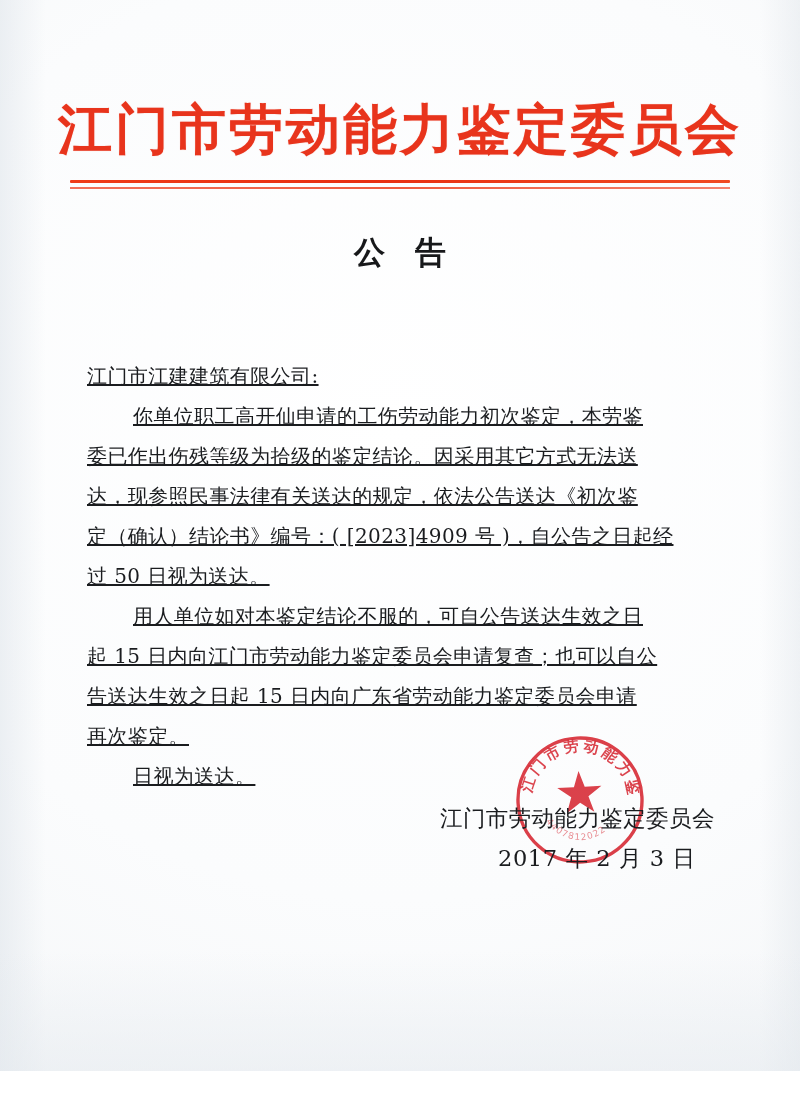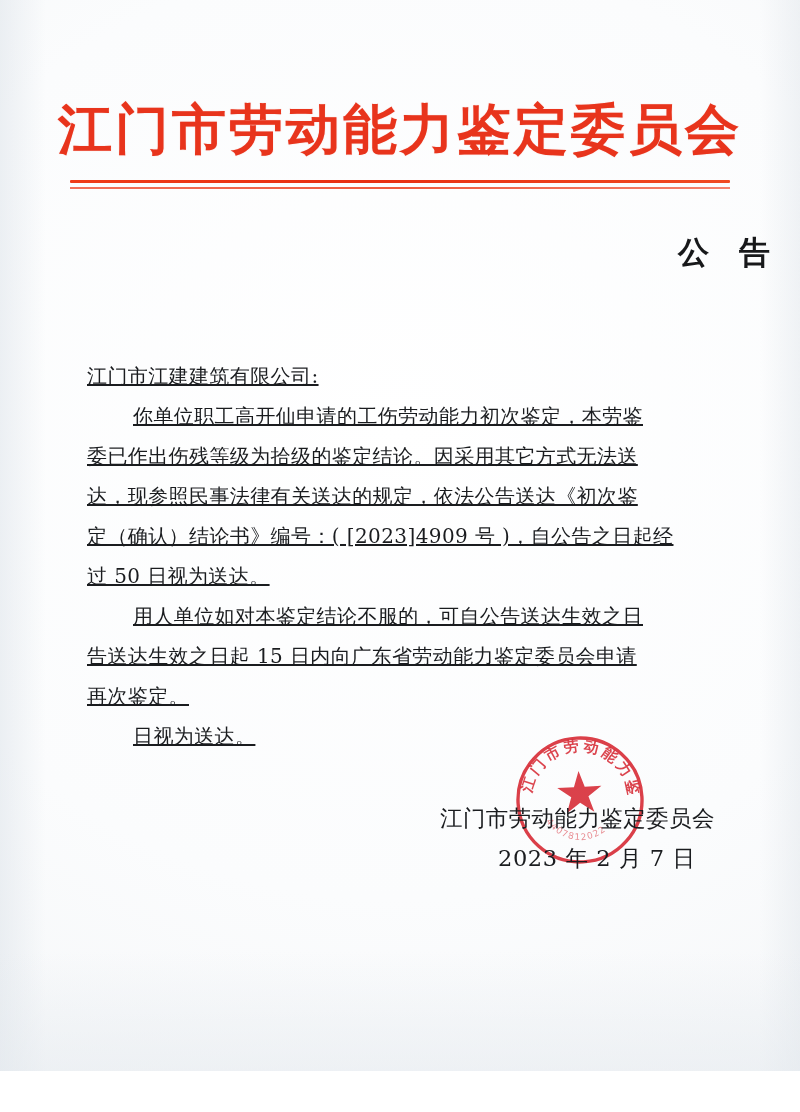--- a/index.html
+++ b/index.html
@@ -77,21 +77,21 @@
     height: 1.5px;
     background: linear-gradient(to right, #f2705a, #ef5a3e 50%, #f4826e);
   }
 
   
   #doc-title {
     position: absolute;
     left: 0;
     top: 232px;
     width: 800px;
-    text-align: right;
+    text-align: center;
     font-family: "DejaVu Serif", "Liberation Serif", serif;
     font-size: 31px;
     font-weight: 700;
     letter-spacing: 30px;
     text-indent: 30px;
     color: #17181a;
   }
 
   
   #body-block {
@@ -183,20 +183,21 @@
   <div id="body-block">
     <div class="doc-line">江门市江建建筑有限公司:</div>
 
     <div class="doc-line indent-2">你单位职工高开仙申请的工伤劳动能力初次鉴定，本劳鉴</div>
     <div class="doc-line">委已作出伤残等级为拾级的鉴定结论。因采用其它方式无法送</div>
     <div class="doc-line">达，现参照民事法律有关送达的规定，依法公告送达《初次鉴</div>
     <div class="doc-line">定（确认）结论书》编号：( [2023]4909 号 )，自公告之日起经</div>
     <div class="doc-line">过 50 日视为送达。</div>
 
     <div class="doc-line indent-2">用人单位如对本鉴定结论不服的，可自公告送达生效之日</div>
+    <div class="doc-line">起 15 日内向江门市劳动能力鉴定委员会申请复查；也可以自公</div>
     <div class="doc-line">告送达生效之日起 15 日内向广东省劳动能力鉴定委员会申请</div>
     <div class="doc-line">再次鉴定。</div>
 
     <div class="doc-line indent-2">日视为送达。</div>
   </div>
 
   <div id="official-seal">
     <svg viewBox="0 0 136 136" xmlns="http://www.w3.org/2000/svg">
       <defs>
         <path id="sealArc" d="M 68,132 m 0,-112 a 112,112 0 1,1 -0.1,0" fill="none"></path>
@@ -215,16 +216,16 @@
       <g fill="#d81f2a" opacity="0.55" font-family="'DejaVu Sans','Liberation Sans',sans-serif">
         <text font-size="9" letter-spacing="1.2">
           <textPath href="#sealArcBottom" startOffset="16%">4407812022</textPath>
         </text>
       </g>
     </svg>
   </div>
 
   <div id="signature-block">
     <div id="signature-org">江门市劳动能力鉴定委员会</div>
-    <div id="signature-date">2023 年 2 月 7 日</div>
+    <div id="signature-date">2017 年 2 月 3 日</div>
   </div>
 
 </div>
 
 </body></html>

